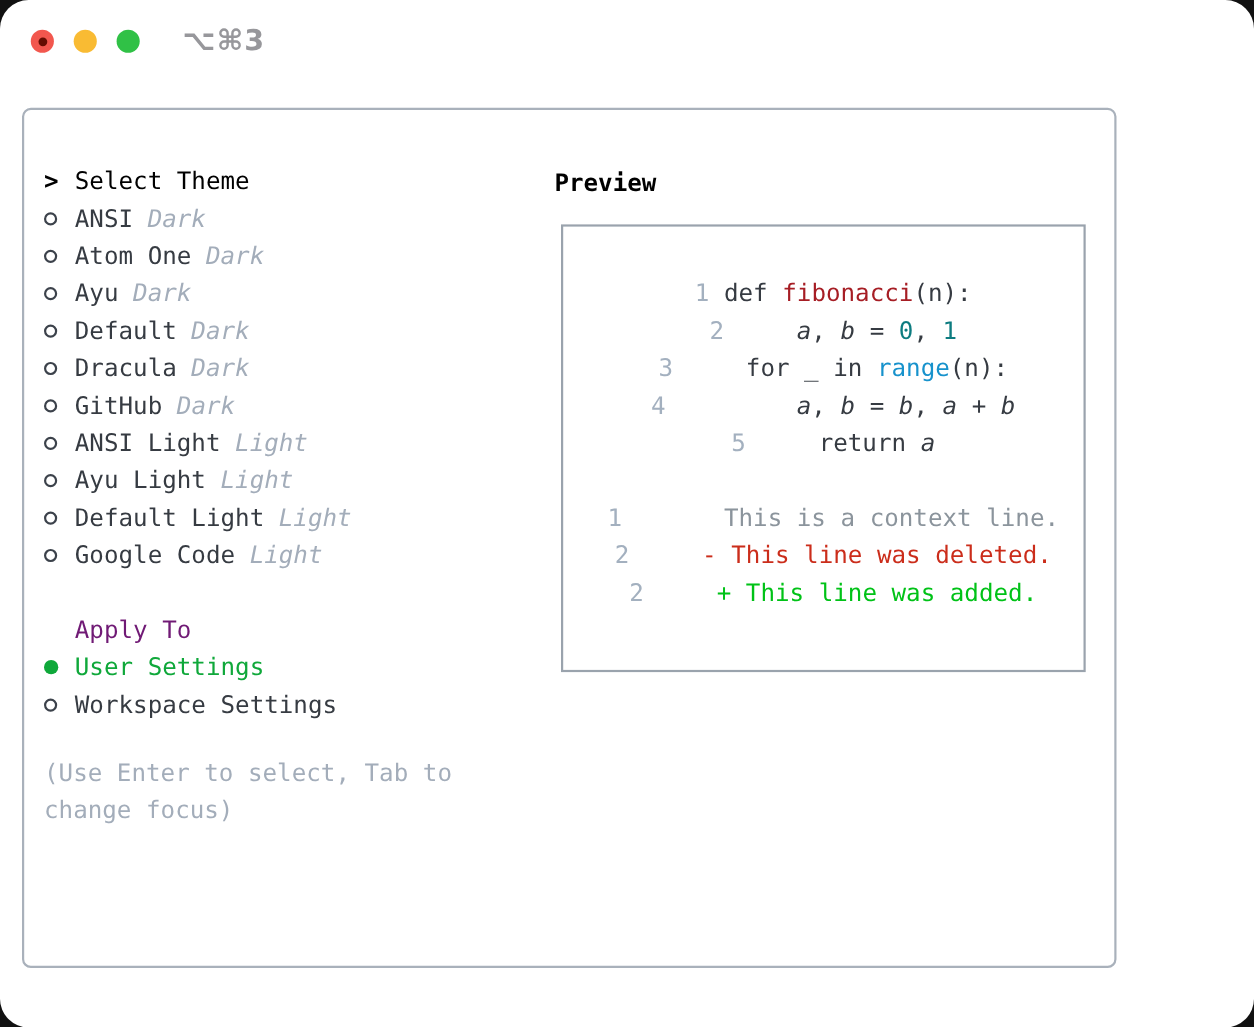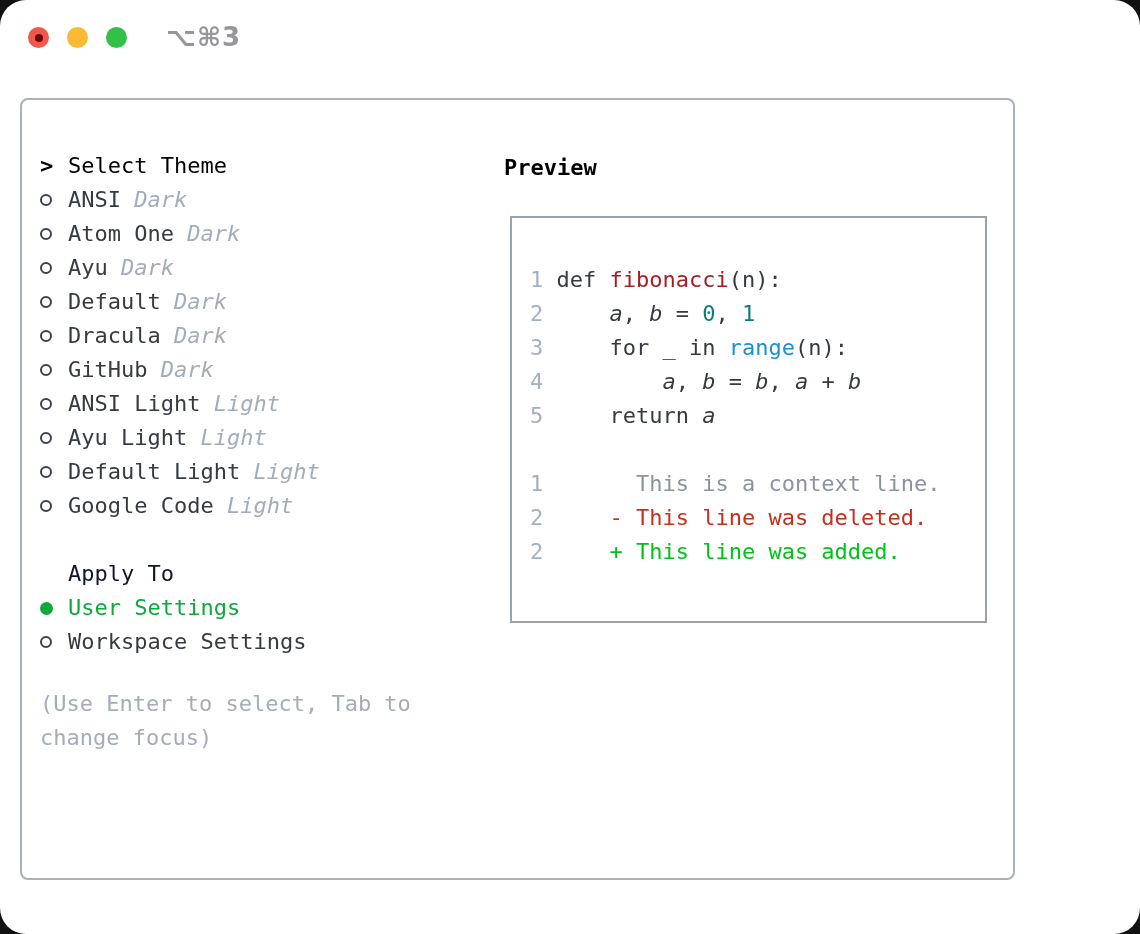--- a/index.html
+++ b/index.html
@@ -46,33 +46,33 @@
   .prompt{font-weight:bold; color:#000;}
   .radio{
     display:inline-block; width:12px; height:12px; border-radius:50%;
     border:2px solid #3c424b; box-sizing:border-box; margin-bottom:2px; vertical-align:middle;
   }
   .radio.on{border:none; width:13px; height:13px; background:var(--accent-green,#0fa83a);}
   .picker-title{font-weight:normal; color:#000;}
   .theme-name{color:var(--item-text,#363b42);}
   .theme-tag{color:var(--tag-text,#a3adba);font-style:italic;}
   .row.selected .theme-name{color:var(--accent-green,#0fa83a);}
-  .apply-title{color:#0f172a;}
+  .apply-title{color:#701a75;}
   .apply-name{color:var(--item-text,#363b42);}
   .row.selected .apply-name{color:var(--accent-green,#0fa83a);}
   .hint{
     margin-top:28px; color:var(--hint-text,#a3adba); white-space:normal;
     width:430px; line-height:34px;
   }
   
   .preview-title{position:absolute; left:482px; top:51px; font-size:22px; font-weight:bold; color:#000; line-height:34px;}
   .preview-box{
-    position:absolute; left:488px; top:116px; width:473px; height:403px;
+    position:absolute; left:488px; top:104px; width:473px; height:403px;
     border:2px solid var(--preview-border,#9aa3ad); background:#fff; box-sizing:border-box;
-    width:477px; height:407px; padding:45px 0 0 18px; overflow:hidden;
+    width:477px; height:407px; padding:45px 0 0 18px; overflow:hidden;text-align:center;
   }
   .code-line{height:34px; line-height:34px; font-size:22px; white-space:pre;}
   .gutter{display:inline-block; width:1ch; margin-right:1ch; color:var(--line-number,#a3b0bf);}
   .seg{white-space:pre;}
   .seg-plain{color:var(--code-plain,#363b42);}
   .seg-function{color:var(--function-red,#a61d24);}
   .seg-variable{color:var(--code-plain,#363b42); font-style:italic;}
   .seg-number{color:var(--number-teal,#0d7c80);}
   .seg-builtin{color:var(--builtin-blue,#1792cc);}
   .seg-context{color:var(--context-gray,#8b949c);}

